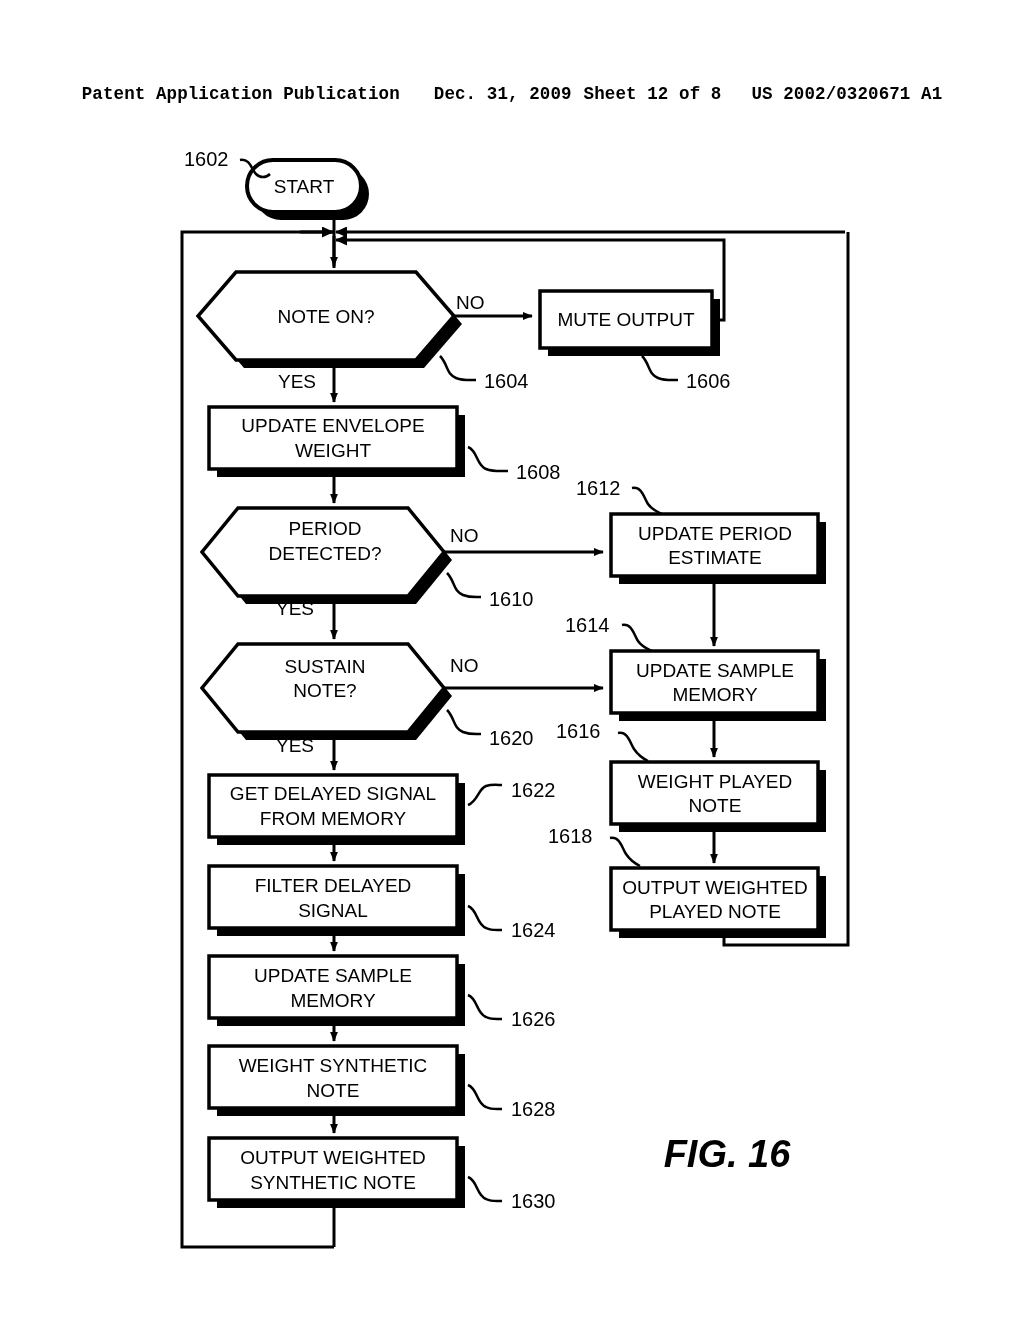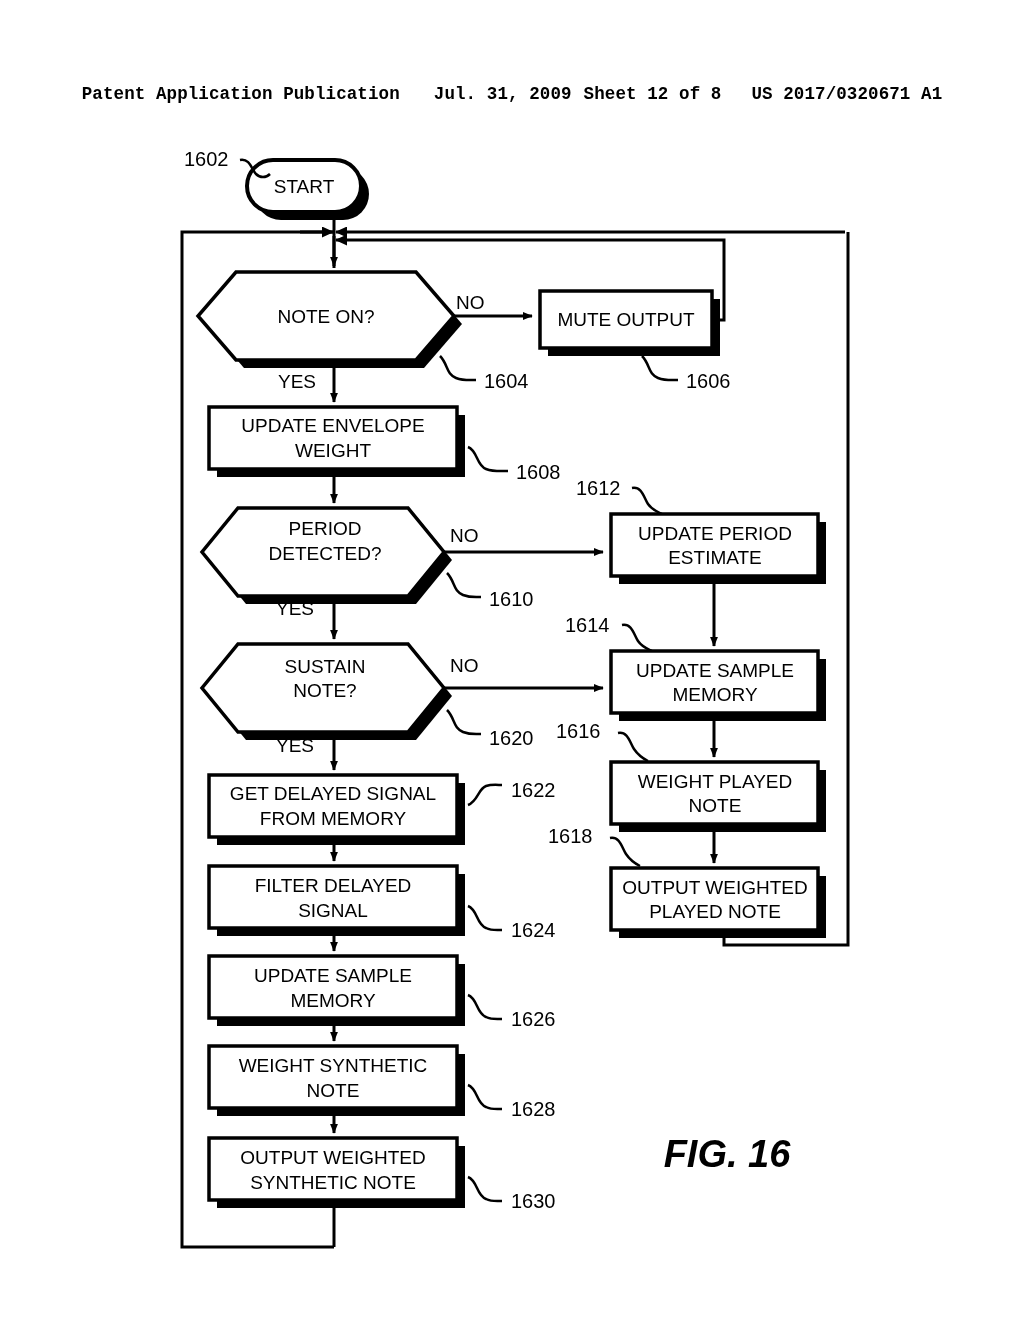--- a/index.html
+++ b/index.html
@@ -63,25 +63,25 @@
   }
 </style>
 </head>
 <body>
 
 <div id="page">
 
   <div class="hdr">
     <span class="seg">Patent Application Publication</span>
     <span class="gap-lg"></span>
-    <span class="seg">Jul. 31, 2009</span>
+    <span class="seg">Dec. 31, 2009</span>
     <span class="gap-sm"></span>
     <span class="seg">Sheet 12 of 8</span>
     <span class="gap-md"></span>
-    <span class="seg">US 2017/0320671 A1</span>
+    <span class="seg">US 2002/0320671 A1</span>
   </div>
 
   <svg id="fig" viewBox="0 0 1024 1320">
     <defs>
       <marker id="arrow" markerWidth="10" markerHeight="10" refX="9.2" refY="4" orient="auto" markerUnits="userSpaceOnUse">
         <path d="M0,0 L10,4 L0,8 z" fill="#000"></path>
       </marker>
       <marker id="arrowL" markerWidth="12" markerHeight="11" refX="11" refY="5.5" orient="auto" markerUnits="userSpaceOnUse">
         <path d="M0,0 L12,5.5 L0,11 z" fill="#000"></path>
       </marker>

